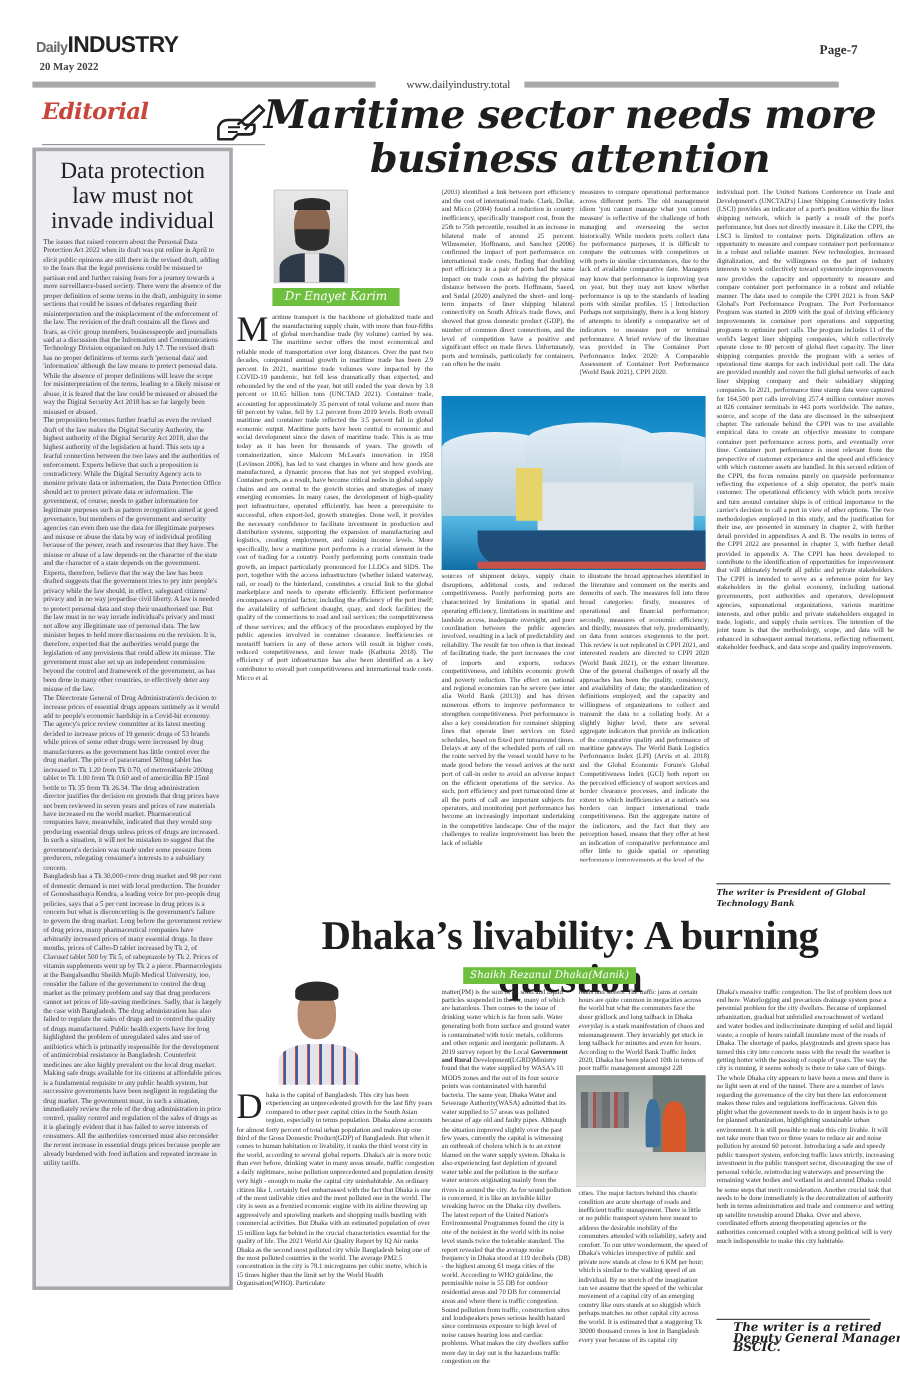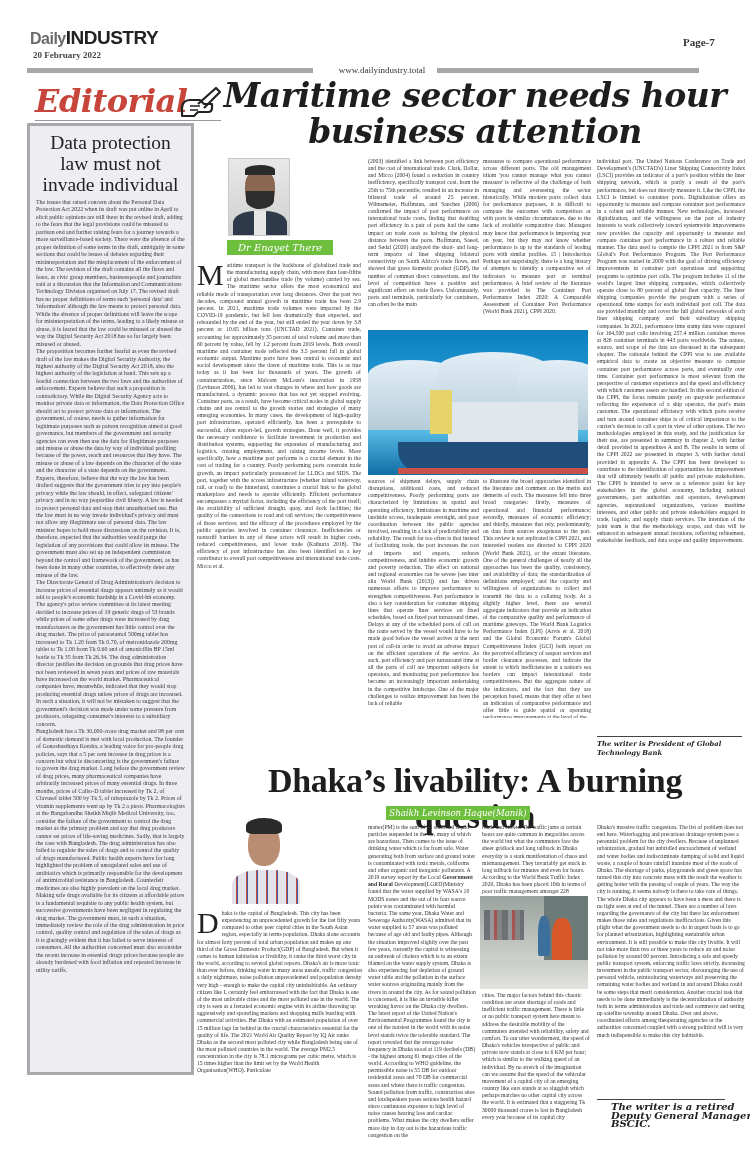--- a/index.html
+++ b/index.html
@@ -2,32 +2,32 @@
 <html><head>
 <meta charset="utf-8">
 <style>
   * { box-sizing: border-box; margin: 0; padding: 0; }
   html, body { width: 750px; height: 1152px; background: #ffffff; overflow: hidden; }
   body { position: relative; font-family: "Liberation Serif", serif; color: #2b2b2b; }
 
   
   .masthead { position: absolute; left: 0; top: 0; width: 750px; height: 78px; }
   .brand { position: absolute; left: 30px; top: 28px; font-family: "Liberation Sans", sans-serif; line-height: 1; }
-  .brand .daily { font-size: 16px; color: #6a6a6a; letter-spacing: -0.5px; font-weight: bold; }
+  .brand .daily { font-size: 12px; color: #6a6a6a; letter-spacing: -0.5px; font-weight: bold; }
   .brand .industry { font-size: 19px; font-weight: 900; color: #222; letter-spacing: -0.5px; }
   .date { position: absolute; left: 33px; top: 50px; font-size: 9px; font-weight: bold; color: #444; font-family: "Liberation Serif", serif; }
   .rule-left { position: absolute; left: 27px; top: 68px; width: 286px; height: 5px; background: #a8a8a8; }
   .rule-right { position: absolute; left: 437px; top: 68px; width: 262px; height: 5px; background: #a8a8a8; }
   .section-title { position: absolute; left: 313px; top: 24px; width: 124px; text-align: center; font-family: "DejaVu Serif", serif; font-weight: bold; font-size: 30px; color: #333; letter-spacing: -0.5px; line-height: 1; }
   .website { position: absolute; left: 322px; top: 65px; width: 120px; text-align: center; font-size: 9px; color: #333; }
   .page-num { position: absolute; left: 683px; top: 36px; font-size: 11px; font-weight: bold; color: #333; font-family: "Liberation Serif", serif; }
 
   
   .editorial-head { position: absolute; left: 33px; top: 82px; width: 160px; height: 40px; }
-  .editorial-head .label { position: absolute; left: 2px; top: 0; font-family: "DejaVu Serif", serif; font-style: italic; font-weight: bold; font-size: 32px; color: #c7453a; letter-spacing: -0.5px; }
+  .editorial-head .label { position: absolute; left: 2px; top: 0; font-family: "DejaVu Serif", serif; font-style: italic; font-weight: bold; font-size: 19px; color: #c7453a; letter-spacing: -0.5px; }
   .editorial-head .pen { position: absolute; left: 145px; top: 4px; width: 46px; height: 34px; }
   .editorial-head .underline { position: absolute; left: 2px; top: 38px; width: 186px; height: 1px; background: #999; }
 
   .editorial-box { position: absolute; left: 27px; top: 123px; width: 167px; height: 952px; background: #eeeef2; border: 3px solid #a9a9ad; }
   .ed-title { font-family: "Liberation Serif", serif; text-align: center; color: #222; }
   .ed-title.t1 { margin: 6px 4px 4px 4px; font-size: 19.5px; line-height: 21px; font-weight: normal; }
   .ed-title.t2 { margin: 6px 4px 4px 6px; font-size: 22px; line-height: 22px; font-weight: bold; text-align: left; }
   .ed-body { padding: 0 6px 0 6px; font-size: 5.9px; line-height: 7.45px; color: #3a3a3a; text-align: left; }
   .ed-body p { margin-bottom: 0; }
 
@@ -78,21 +78,21 @@
   .writer-note-2 { position: absolute; left: 597px; top: 1103px; width: 148px; font-size: 10px; line-height: 8.5px; font-weight: bold; font-style: italic; color: #222; font-family: "DejaVu Serif", serif; margin-left: 14px; }
   .bold-inline { font-weight: bold; }
 </style>
 </head>
 <body>
 
 <header class="masthead">
   <div class="brand">
     <span class="daily">Daily</span><span class="industry">INDUSTRY</span>
   </div>
-  <div class="date">20 February 2022</div>
+  <div class="date">20 May 2022</div>
   <div class="rule-left"></div>
   <div class="website">www.dailyindustry.total</div>
   <div class="rule-right"></div>
   <div class="page-num">Page-7</div>
 </header>
 
 <div class="editorial-head">
   <span class="label">Editorial</span>
   <svg class="pen" viewBox="0 0 46 34">
     <path d="M4 30 L16 30 L20 26 L30 26 Q34 26 34 22 L34 18 L26 18 L22 14 L12 14 Q6 14 4 20 Z" fill="none" stroke="#222" stroke-width="2.2" stroke-linejoin="round"></path>
@@ -107,30 +107,30 @@
   <div class="ed-body">
     <p>The issues that raised concern about the Personal Data Protection Act 2022 when its draft was put online in April to elicit public opinions are still there in the revised draft, adding to the fears that the legal provisions could be misused to partisan end and further raising fears for a journey towards a more surveillance-based society. There were the absence of the proper definition of some terms in the draft, ambiguity in some sections that could be issues of debates regarding their misinterpretation and the misplacement of the enforcement of the law. The revision of the draft contains all the flaws and fears, as civic group members, businesspeople and journalists said at a discussion that the Information and Communications Technology Division organised on July 17. The revised draft has no proper definitions of terms such 'personal data' and 'information' although the law means to protect personal data. While the absence of proper definitions will leave the scope for misinterpretation of the terms, leading to a likely misuse or abuse, it is feared that the law could be misused or abused the way the Digital Security Act 2018 has so far largely been misused or abused.</p>
     <p>The proposition becomes further fearful as even the revised draft of the law makes the Digital Security Authority, the highest authority of the Digital Security Act 2018, also the highest authority of the legislation at hand. This sets up a fearful connection between the two laws and the authorities of enforcement. Experts believe that such a proposition is contradictory. While the Digital Security Agency acts to monitor private data or information, the Data Protection Office should act to protect private data or information. The government, of course, needs to gather information for legitimate purposes such as pattern recognition aimed at good governance, but members of the government and security agencies can even then use the data for illegitimate purposes and misuse or abuse the data by way of individual profiling because of the power, reach and resources that they have. The misuse or abuse of a law depends on the character of the state and the character of a state depends on the government. Experts, therefore, believe that the way the law has been drafted suggests that the government tries to pry into people's privacy while the law should, in effect, safeguard citizens' privacy and in no way jeopardise civil liberty. A law is needed to protect personal data and stop their unauthorised use. But the law must in no way invade individual's privacy and must not allow any illegitimate use of personal data. The law minister hopes to hold more discussions on the revision. It is, therefore, expected that the authorities would purge the legislation of any provisions that could allow its misuse. The government must also set up an independent commission beyond the control and framework of the government, as has been done in many other countries, to effectively deter any misuse of the law.</p>
   </div>
   <div class="ed-body">
     <p>The Directorate General of Drug Administration's decision to increase prices of essential drugs appears untimely as it would add to people's economic hardship in a Covid-hit economy. The agency's price review committee at its latest meeting decided to increase prices of 19 generic drugs of 53 brands while prices of some other drugs were increased by drug manufacturers as the government has little control over the drug market. The price of paracetamol 500mg tablet has increased to Tk 1.20 from Tk 0.70, of metronidazole 200mg tablet to Tk 1.00 from Tk 0.60 and of amoxicillin BP 15ml bottle to Tk 35 from Tk 26.34. The drug administration director justifies the decision on grounds that drug prices have not been reviewed in seven years and prices of raw materials have increased on the world market. Pharmaceutical companies have, meanwhile, indicated that they would stop producing essential drugs unless prices of drugs are increased. In such a situation, it will not be mistaken to suggest that the government's decision was made under some pressure from producers, relegating consumer's interests to a subsidiary concern.</p>
     <p>Bangladesh has a Tk 30,000-crore drug market and 98 per cent of domestic demand is met with local production. The founder of Gonoshasthaya Kendra, a leading voice for pro-people drug policies, says that a 5 per cent increase in drug prices is a concern but what is disconcerting is the government's failure to govern the drug market. Long before the government review of drug prices, many pharmaceutical companies have arbitrarily increased prices of many essential drugs. In three months, prices of Calbo-D tablet increased by Tk 2, of Clavusef tablet 500 by Tk 5, of rabeprazole by Tk 2. Prices of vitamin supplements went up by Tk 2 a piece. Pharmacologists at the Bangabandhu Sheikh Mujib Medical University, too, consider the failure of the government to control the drug market as the primary problem and say that drug producers cannot set prices of life-saving medicines. Sadly, that is largely the case with Bangladesh. The drug administration has also failed to regulate the sales of drugs and to control the quality of drugs manufactured. Public health experts have for long highlighted the problem of unregulated sales and use of antibiotics which is primarily responsible for the development of antimicrobial resistance in Bangladesh. Counterfeit medicines are also highly prevalent on the local drug market. Making safe drugs available for its citizens at affordable prices is a fundamental requisite to any public health system, but successive governments have been negligent in regulating the drug market. The government must, in such a situation, immediately review the role of the drug administration in price control, quality control and regulation of the sales of drugs as it is glaringly evident that it has failed to serve interests of consumers. All the authorities concerned must also reconsider the recent increase in essential drugs prices because people are already burdened with food inflation and repeated increase in utility tariffs.</p>
   </div>
 </aside>
 
-<h1 class="main-head">Maritime sector needs hour business attention</h1>
+<h1 class="main-head">Maritime sector needs more business attention</h1>
 
 <div class="photo-1">
   <div class="suit"></div>
   <div class="shirt"></div>
   <div class="face"></div>
   <div class="beard"></div>
   <div class="hair"></div>
 </div>
-<div class="byline-1">Dr Enayet There</div>
+<div class="byline-1">Dr Enayet Karim</div>
 
 <div class="col" style="left:197px; top:262px; width:164px; height:456px; overflow:hidden;">
   <span class="dropcap">M</span><span>aritime transport is the backbone of globalized trade and the manufacturing supply chain, with more than four-fifths of global merchandise trade (by volume) carried by sea. The maritime sector offers the most economical and reliable mode of transportation over long distances. Over the past two decades, compound annual growth in maritime trade has been 2.9 percent. In 2021, maritime trade volumes were impacted by the COVID-19 pandemic, but fell less dramatically than expected, and rebounded by the end of the year, but still ended the year down by 3.8 percent or 10.65 billion tons (UNCTAD 2021). Container trade, accounting for approximately 35 percent of total volume and more than 60 percent by value, fell by 1.2 percent from 2019 levels. Both overall maritime and container trade reflected the 3.5 percent fall in global economic output. Maritime ports have been central to economic and social development since the dawn of maritime trade. This is as true today as it has been for thousands of years. The growth of containerization, since Malcom McLean's innovation in 1958 (Levinson 2006), has led to vast changes in where and how goods are manufactured, a dynamic process that has not yet stopped evolving. Container ports, as a result, have become critical nodes in global supply chains and are central to the growth stories and strategies of many emerging economies. In many cases, the development of high-quality port infrastructure, operated efficiently, has been a prerequisite to successful, often export-led, growth strategies. Done well, it provides the necessary confidence to facilitate investment in production and distribution systems, supporting the expansion of manufacturing and logistics, creating employment, and raising income levels. More specifically, how a maritime port performs is a crucial element in the cost of trading for a country. Poorly performing ports constrain trade growth, an impact particularly pronounced for LLDCs and SIDS. The port, together with the access infrastructure (whether inland waterway, rail, or road) to the hinterland, constitutes a crucial link to the global marketplace and needs to operate efficiently. Efficient performance encompasses a myriad factor, including the efficiency of the port itself; the availability of sufficient draught, quay, and dock facilities; the quality of the connections to road and rail services; the competitiveness of those services; and the efficacy of the procedures employed by the public agencies involved in container clearance. Inefficiencies or nontariff barriers in any of these actors will result in higher costs, reduced competitiveness, and lower trade (Kathuria 2018). The efficiency of port infrastructure has also been identified as a key contributor to overall port competitiveness and international trade costs. Micco et al.</span>
 </div>
 
 <div class="col" style="left:368px; top:158px; width:111px; height:168px; overflow:hidden;">
   <p>(2003) identified a link between port efficiency and the cost of international trade. Clark, Dollar, and Micco (2004) found a reduction in country inefficiency, specifically transport cost, from the 25th to 75th percentile, resulted in an increase in bilateral trade of around 25 percent. Wilmsmeier, Hoffmann, and Sanchez (2006) confirmed the impact of port performance on international trade costs, finding that doubling port efficiency in a pair of ports had the same impact on trade costs as halving the physical distance between the ports. Hoffmann, Saeed, and Sødal (2020) analyzed the short- and long-term impacts of liner shipping bilateral connectivity on South Africa's trade flows, and showed that gross domestic product (GDP), the number of common direct connections, and the level of competition have a positive and significant effect on trade flows. Unfortunately, ports and terminals, particularly for containers, can often be the main</p>
 </div>
 <div class="col" style="left:483px; top:158px; width:108px; height:168px; overflow:hidden;">
   <p>measures to compare operational performance across different ports. The old management idiom 'you cannot manage what you cannot measure' is reflective of the challenge of both managing and overseeing the sector historically. While modern ports collect data for performance purposes, it is difficult to compare the outcomes with competitors or with ports in similar circumstances, due to the lack of available comparative date. Managers may know that performance is improving year on year, but they may not know whether performance is up to the standards of leading ports with similar profiles. 15 | Introduction Perhaps not surprisingly, there is a long history of attempts to identify a comparative set of indicators to measure port or terminal performance. A brief review of the literature was provided in The Container Port Performance Index 2020: A Comparable Assessment of Container Port Performance (World Bank 2021), CPPI 2020.</p>
@@ -154,21 +154,21 @@
 </div>
 
 <div class="col" style="left:597px; top:158px; width:148px; height:574px; overflow:hidden;">
   <p>individual port. The United Nations Conference on Trade and Development's (UNCTAD's) Liner Shipping Connectivity Index (LSCI) provides an indicator of a port's position within the liner shipping network, which is partly a result of the port's performance, but does not directly measure it. Like the CPPI, the LSCI is limited to container ports. Digitalization offers an opportunity to measure and compare container port performance in a robust and reliable manner. New technologies, increased digitalization, and the willingness on the part of industry interests to work collectively toward systemwide improvements now provides the capacity and opportunity to measure and compare container port performance in a robust and reliable manner. The data used to compile the CPPI 2021 is from S&amp;P Global's Port Performance Program. The Port Performance Program was started in 2009 with the goal of driving efficiency improvements in container port operations and supporting programs to optimize port calls. The program includes 11 of the world's largest liner shipping companies, which collectively operate close to 80 percent of global fleet capacity. The liner shipping companies provide the program with a series of operational time stamps for each individual port call. The data are provided monthly and cover the full global networks of each liner shipping company and their subsidiary shipping companies. In 2021, performance time stamp data were captured for 164,500 port calls involving 257.4 million container moves at 826 container terminals in 443 ports worldwide. The nature, source, and scope of the data are discussed in the subsequent chapter. The rationale behind the CPPI was to use available empirical data to create an objective measure to compare container port performance across ports, and eventually over time. Container port performance is most relevant from the perspective of customer experience and the speed and efficiency with which customer assets are handled. In this second edition of the CPPI, the focus remains purely on quayside performance reflecting the experience of a ship operator, the port's main customer. The operational efficiency with which ports receive and turn around container ships is of critical importance to the carrier's decision to call a port in view of other options. The two methodologies employed in this study, and the justification for their use, are presented in summary in chapter 2, with further detail provided in appendixes A and B. The results in terms of the CPPI 2022 are presented in chapter 3, with further detail provided in appendix A. The CPPI has been developed to contribute to the identification of opportunities for improvement that will ultimately benefit all public and private stakeholders. The CPPI is intended to serve as a reference point for key stakeholders in the global economy, including national governments, port authorities and operators, development agencies, supranational organizations, various maritime interests, and other public and private stakeholders engaged in trade, logistic, and supply chain services. The intention of the joint team is that the methodology, scope, and data will be enhanced in subsequent annual iterations, reflecting refinement, stakeholder feedback, and data scope and quality improvements.</p>
 </div>
 
 <div class="writer-line"></div>
 <div class="writer-note">The writer is President of Global Technology Bank</div>
 
 <h1 class="second-head">Dhaka’s livability: A burning question</h1>
-<div class="byline-2">Shaikh Levinson Haque(Manik)</div>
+<div class="byline-2">Shaikh Rezanul Dhaka(Manik)</div>
 
 <div class="photo-2">
   <div class="shirt"></div>
   <div class="face"></div>
   <div class="hair"></div>
 </div>
 
 <div class="col" style="left:197px; top:910px; width:166px; height:240px; overflow:hidden; text-align:left;">
   <span class="dropcap">D</span><span>haka is the capital of Bangladesh. This city has been experiencing an unprecedented growth for the last fifty years compared to other peer capital cities in the South Asian region, especially in terms population. Dhaka alone accounts for almost forty percent of total urban population and makes up one third of the Gross Domestic Product(GDP) of Bangladesh. But when it comes to human habitation or livability, it ranks the third worst city in the world, according to several global reports. Dhaka's air is more toxic than ever before, drinking water in many areas unsafe, traffic congestion a daily nightmare, noise pollution unprecedented and population density very high - enough to make the capital city uninhabitable. An ordinary citizen like I, certainly feel embarrassed with the fact that Dhaka is one of the most unlivable cities and the most polluted one in the world. The city is seen as a frenzied economic engine with its airline throwing up aggressively and sprawling markets and shopping malls bustling with commercial activities. But Dhaka with an estimated population of over 15 million lags far behind in the crucial characteristics essential for the quality of life. The 2021 World Air Quality Report by IQ Air ranks Dhaka as the second most polluted city while Bangladesh being one of the most polluted countries in the world. The average PM2.5 concentration in the city is 78.1 micrograms per cubic metre, which is 15 times higher than the limit set by the World Health Organisation(WHO). Particulate</span>
 </div>

